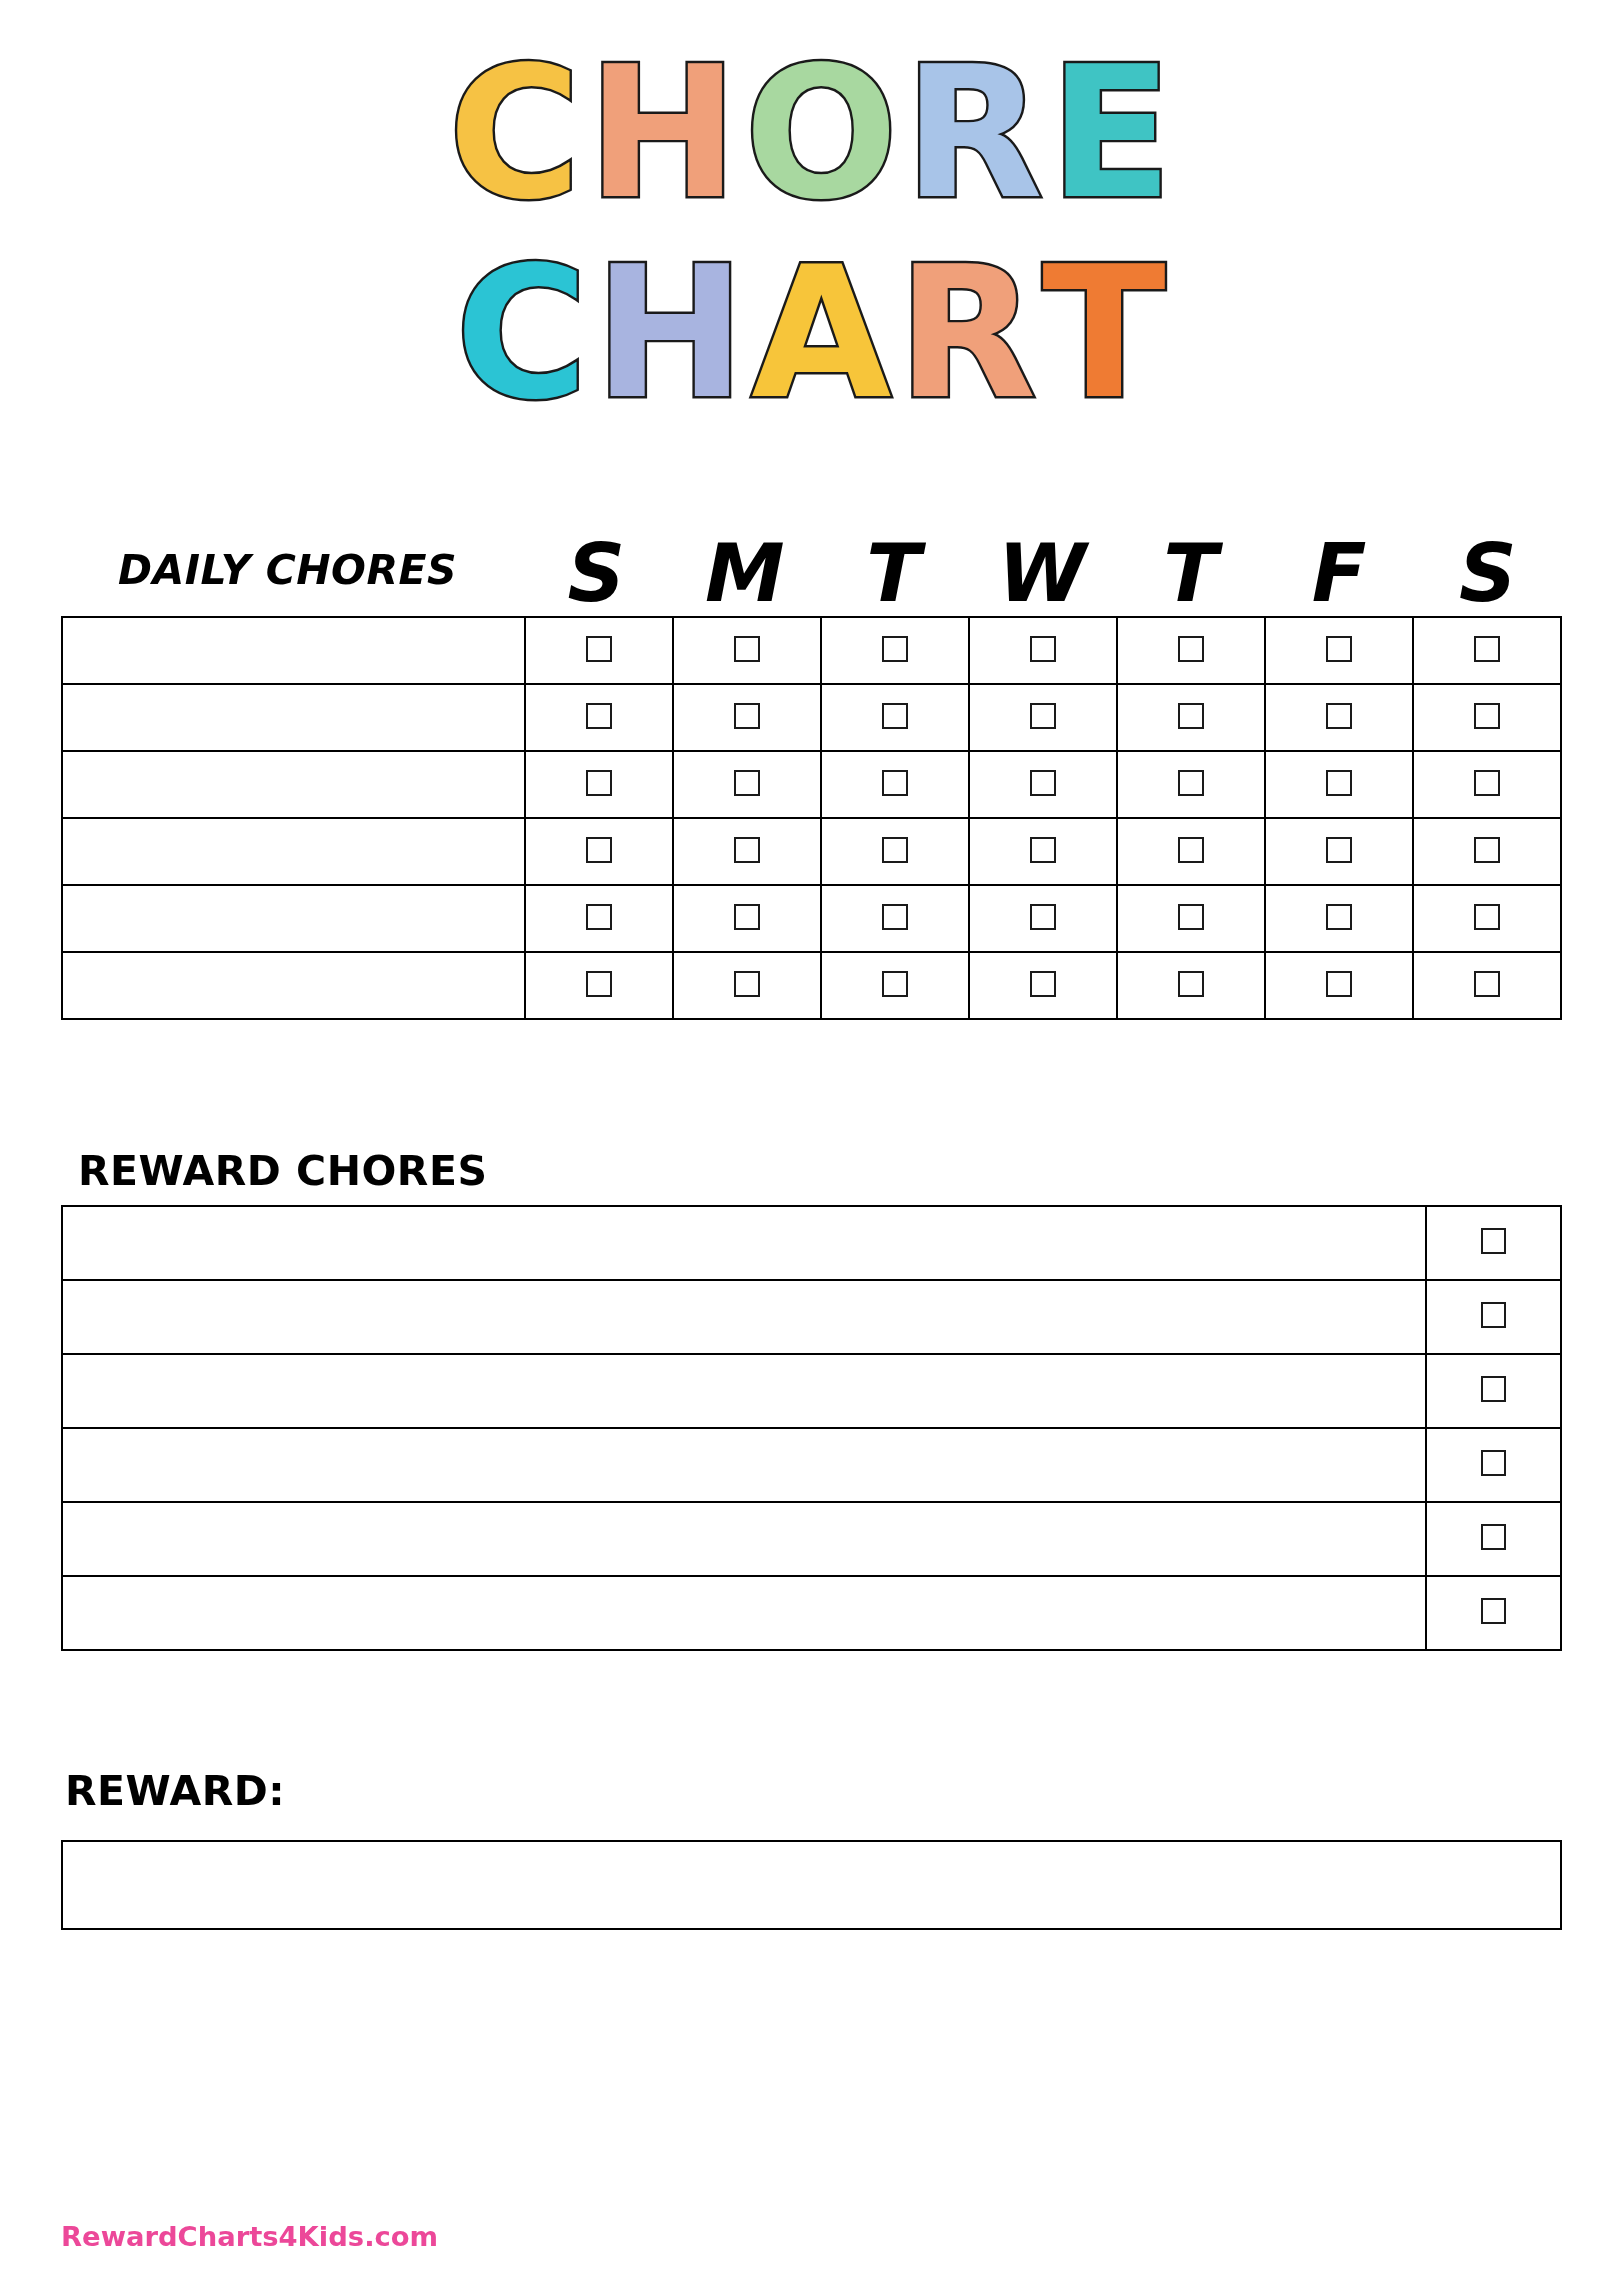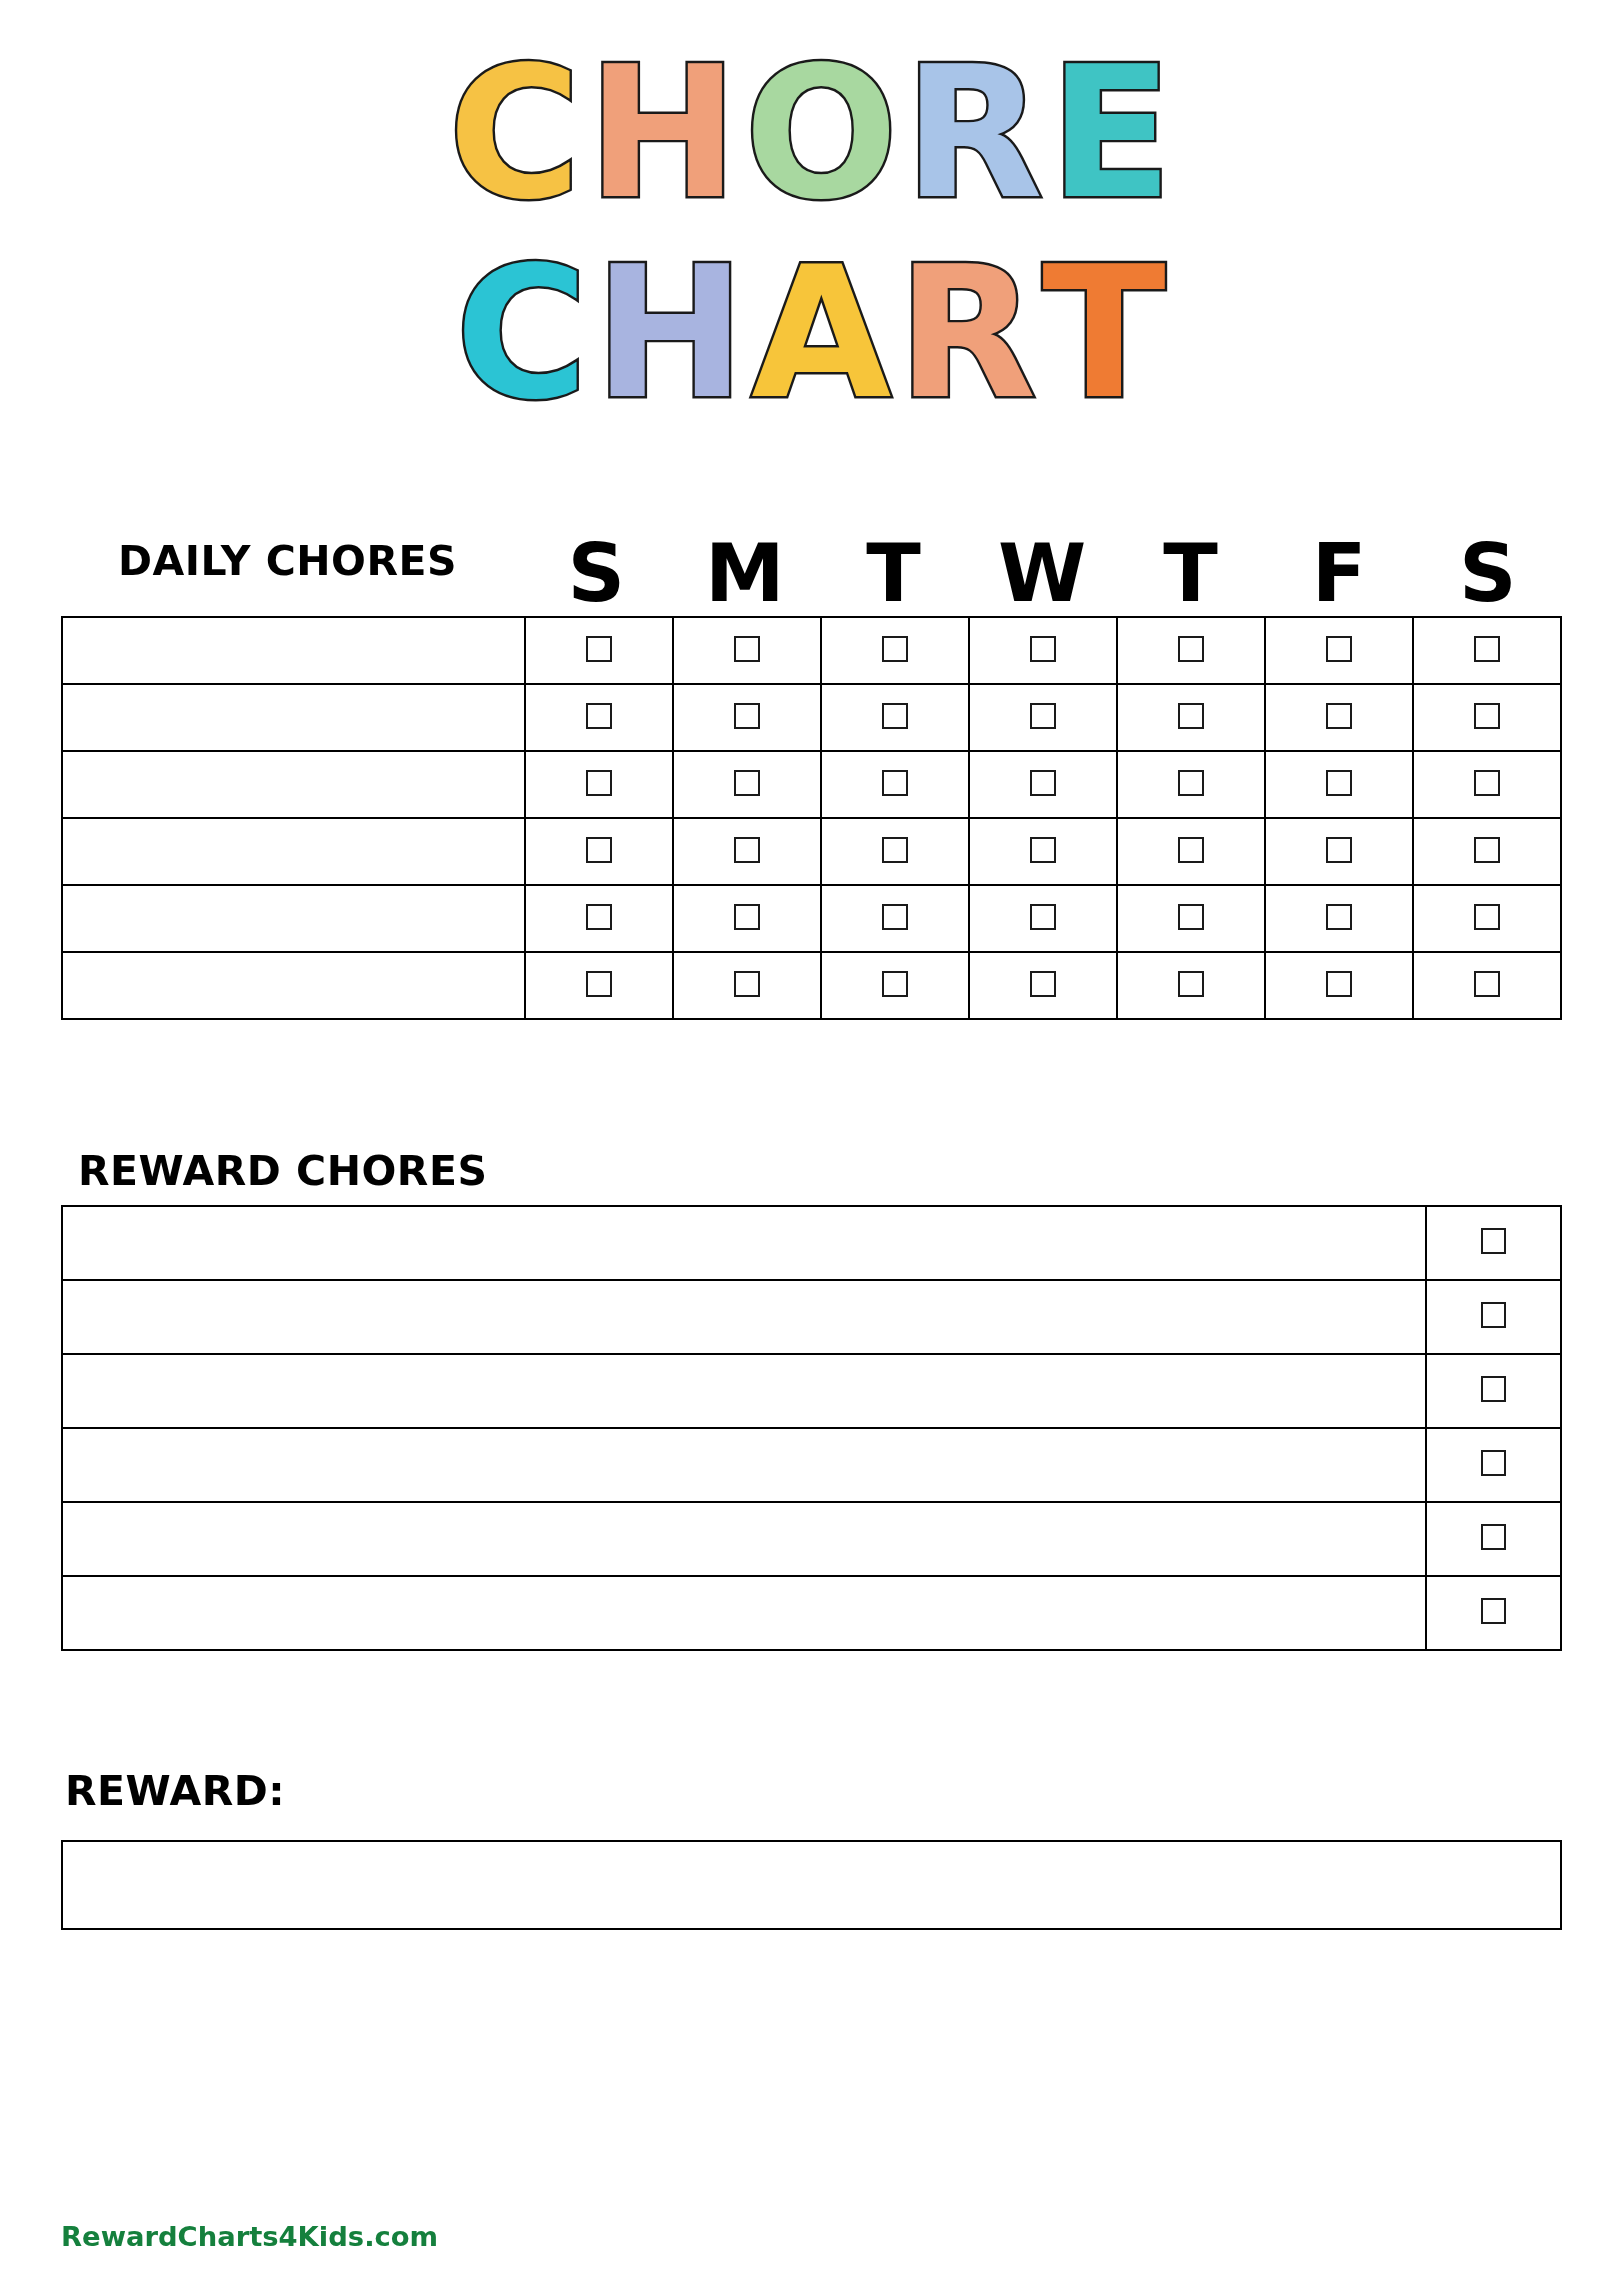--- a/index.html
+++ b/index.html
@@ -44,23 +44,24 @@
     line-height: 1.05;
     display: inline-block;
     padding: 0 2.9px;
     -webkit-text-stroke: 4.9px #1a1a1a;
     paint-order: stroke fill;
   }
 
   
   .daily-header-row {
     display: flex;
-    align-items: flex-start;
+    align-items: center;
     padding: 0 59px 0 61px;
     margin-top: 108px;
+    font-style: italic;
   }
   .daily-chores-label {
     font-family: "DejaVu Sans", sans-serif;
     font-weight: 700;
     font-size: 41px;
     letter-spacing: 0.5px;
     width: 461px;
     padding-bottom: 7.8px;
     padding-left: 57px;
     box-sizing: border-box;
@@ -151,21 +152,21 @@
   }
 
   
   .footer {
     position: absolute;
     left: 61px;
     bottom: 41px;
     font-family: "DejaVu Sans", sans-serif;
     font-weight: 700;
     font-size: 27.4px;
-    color: #15803d;
+    color: #ec4899;
   }
 </style>
 </head>
 <body>
 
 <div class="page">
 
   <div class="title-block">
     <div class="title-line title-line-1">
         <span class="title-letter" style="color: rgb(246, 194, 68);">C</span>

